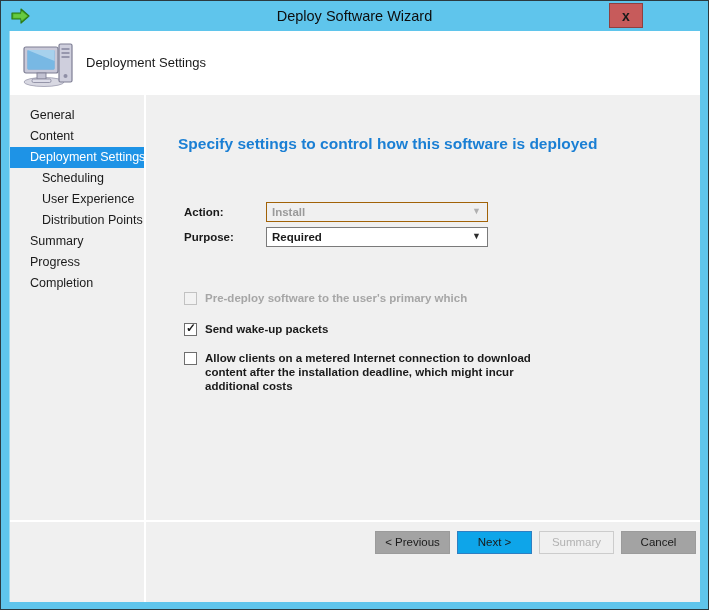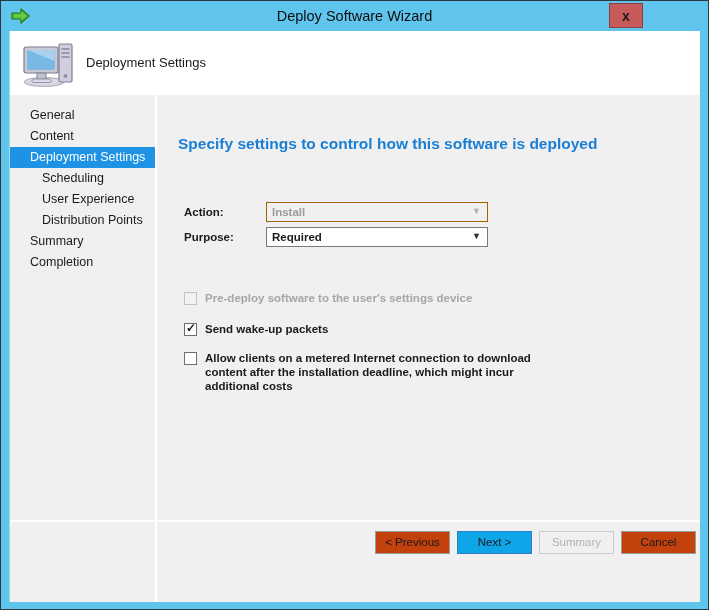--- a/index.html
+++ b/index.html
@@ -85,21 +85,21 @@
     height: 64px;
     line-height: 64px;
     font-size: 13px;
     color: #1a1a1a;
   }
 
   
   .sidebar {
     position: absolute;
     left: 0; top: 64px;
-    width: 147px; height: 507px;
+    width: 136px; height: 507px;
     background: #f0f0f0;
     border-right: 2px solid #ffffff;
     padding-top: 10px;
   }
   .nav-item {
     height: 21px;
     line-height: 21px;
     font-size: 12.5px;
     color: #1a1a1a;
     padding-left: 20px;
@@ -209,21 +209,21 @@
   }
   .btn-bar {
     position: absolute;
     left: 149px; top: 558px;
     width: 542px; height: 30px;
   }
   .btn {
     position: absolute;
     top: 0;
     width: 75px; height: 23px;
-    background: #c2410c;
+    background: #a3a3a3;
     border: 1px solid #9b9b9b;
     font-size: 11.5px;
     color: #1a1a1a;
     text-align: center;
     line-height: 21px;
     cursor: pointer;
     font-family: "Liberation Sans", sans-serif;
     padding: 0;
   }
   .btn.focused {
@@ -276,20 +276,21 @@
     </div>
 
     <div class="sidebar">
       <div class="nav-item">General</div>
       <div class="nav-item">Content</div>
       <div class="nav-item active">Deployment Settings</div>
       <div class="nav-item sub">Scheduling</div>
       <div class="nav-item sub">User Experience</div>
       <div class="nav-item sub">Distribution Points</div>
       <div class="nav-item">Summary</div>
+      <div class="nav-item">Progress</div>
       <div class="nav-item">Completion</div>
     </div>
 
     <div class="content">
 
       <div class="page-heading">Specify settings to control how this software is deployed</div>
 
       <div class="form-row" style="left:25px; top:107px; width:310px;">
         <div class="form-label">Action:</div>
         <div class="combo disabled">
@@ -301,21 +302,21 @@
       <div class="form-row" style="left:25px; top:132px; width:310px;">
         <div class="form-label">Purpose:</div>
         <div class="combo">
           <span>Required</span>
           <span class="arrow">▼</span>
         </div>
       </div>
 
       <div class="chk-row" style="top:196px; width:400px;">
         <span class="chk-box disabled"></span>
-        <span class="chk-label disabled">Pre-deploy software to the user's settings device</span>
+        <span class="chk-label disabled">Pre-deploy software to the user's primary which</span>
       </div>
 
       <div class="chk-row" style="top:227px; width:400px;">
         <span class="chk-box">
           <span class="tick">✓</span>
         </span>
         <span class="chk-label">Send wake-up packets</span>
       </div>
 
       <div class="chk-row" style="top:256px; width:360px;">

